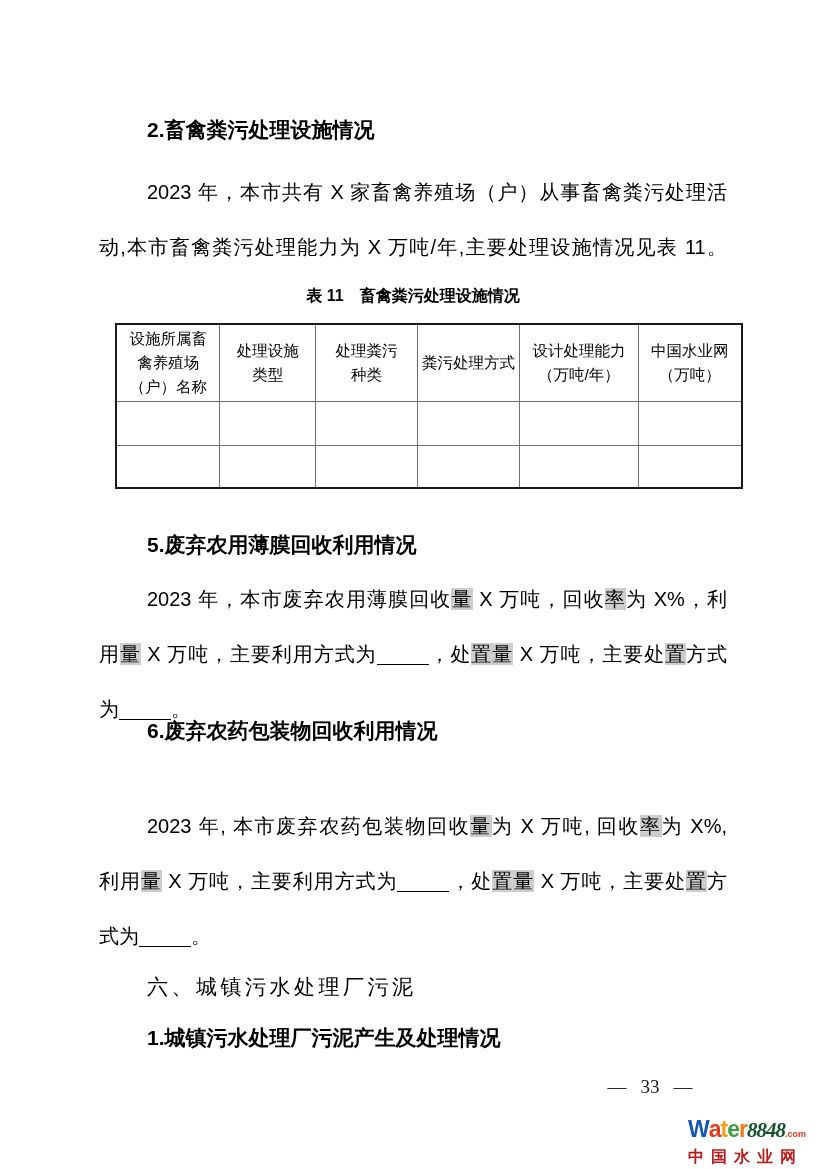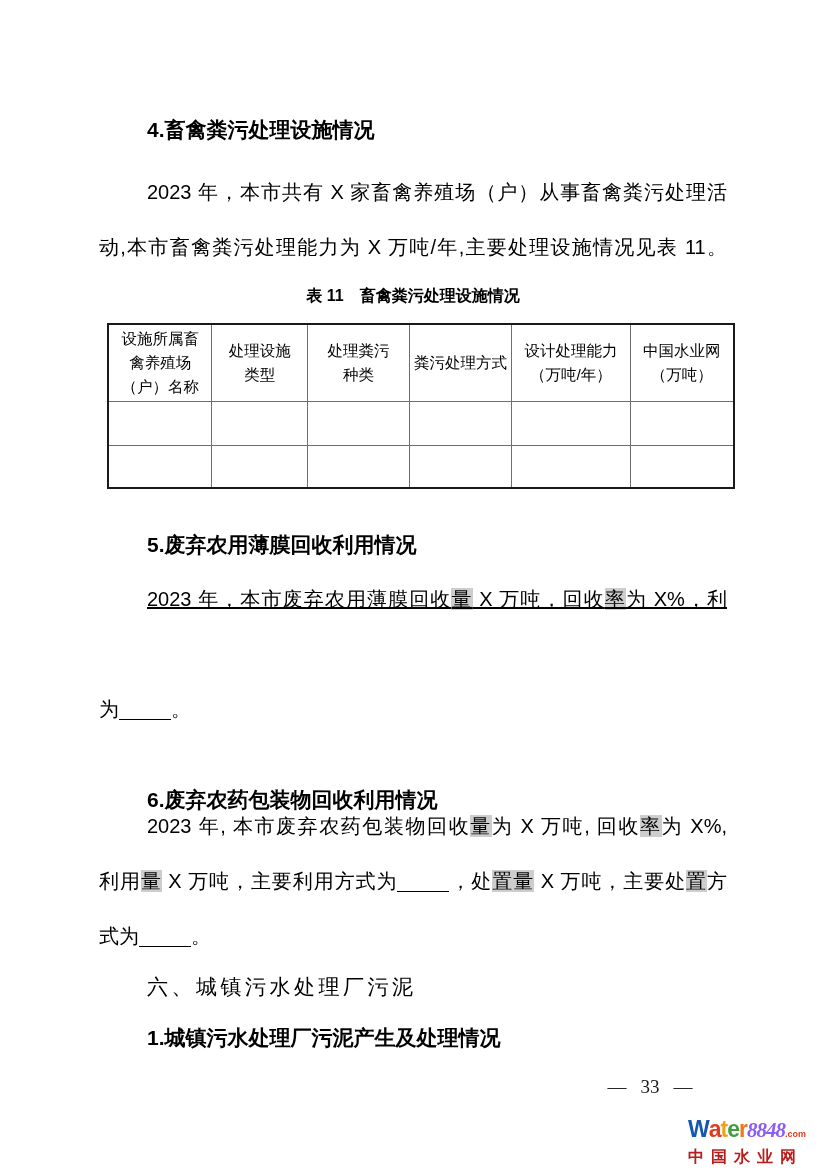--- a/index.html
+++ b/index.html
@@ -46,21 +46,21 @@
   }
   .shaded { background: #cdcdcd; }
   .blank {
     display: inline-block;
     width: 52px;
     height: 1em;
     border-bottom: 1.6px solid #000;
     vertical-align: -4px;
   }
   
-  .tbl-wrap { position: absolute; top: 323px; left: 8px; width: 558px; }
+  .tbl-wrap { position: absolute; top: 323px; left: 16px; width: 558px; }
   table.t11 {
     width: 628px;
     border-collapse: collapse;
     table-layout: fixed;
     border: 2px solid #1a1a1a;
   }
   table.t11 th, table.t11 td {
     border: 1px solid #6e6e6e;
     font-size: 15.5px;
     font-weight: normal;
@@ -131,21 +131,21 @@
     white-space: nowrap;
   }
 </style>
 </head>
 <body>
 
 <div class="page">
   <div class="content">
 
     <div class="line heading indent" style="top:102px;">
-      <span>4.畜禽粪污处理设施情况</span>
+      <span>2.畜禽粪污处理设施情况</span>
     </div>
     <div class="line justify indent" style="top:165px;">
       <span>2023 年，本市共有 X 家畜禽养殖场（户）从事畜禽粪污处理活</span>
     </div>
     <div class="line justify" style="top:220px;">
       <span>动,本市畜禽粪污处理能力为 X 万吨/年,主要处理设施情况见表 11。</span>
     </div>
 
     <div class="line caption" style="top:268px;">
       <span>表 11　畜禽粪污处理设施情况</span>
@@ -194,28 +194,31 @@
               <td></td>
               <td></td>
           </tr>
         </tbody>
       </table>
     </div>
 
     <div class="line heading indent" style="top:517px;">
       <span>5.废弃农用薄膜回收利用情况</span>
     </div>
-    <div class="line justify indent" style="top:572px;text-decoration:underline;">
+    <div class="line justify indent" style="top:572px;">
       <span>2023 年，本市废弃农用薄膜回收</span><span class="shaded">量</span><span> X 万吨，回收</span><span class="shaded">率</span><span>为 X%，利</span>
+    </div>
+    <div class="line justify" style="top:627px;">
+      <span>用</span><span class="shaded">量</span><span> X 万吨，主要利用方式为</span><span class="blank"></span><span>，处</span><span class="shaded">置量</span><span> X 万吨，主要处</span><span class="shaded">置</span><span>方式</span>
     </div>
     <div class="line" style="top:682px;">
       <span>为</span><span class="blank"></span><span>。</span>
     </div>
 
-    <div class="line heading indent" style="top:772px;">
+    <div class="line heading indent" style="top:703px;">
       <span>6.废弃农药包装物回收利用情况</span>
     </div>
     <div class="line justify indent" style="top:799px;">
       <span>2023 年, 本市废弃农药包装物回收</span><span class="shaded">量</span><span>为 X 万吨, 回收</span><span class="shaded">率</span><span>为 X%,</span>
     </div>
     <div class="line justify" style="top:854px;">
       <span>利用</span><span class="shaded">量</span><span> X 万吨，主要利用方式为</span><span class="blank"></span><span>，处</span><span class="shaded">置量</span><span> X 万吨，主要处</span><span class="shaded">置</span><span>方</span>
     </div>
     <div class="line cn-serif indent" style="top:960px;">
       <span>六、城镇污水处理厂污泥</span>
@@ -236,18 +239,18 @@
     <span>—</span>
   </div>
 
   <div class="logo">
     <div class="logo-row1">
       <span class="logo-word" style="color: rgb(21, 88, 176);">W</span>
       <span class="logo-word" style="color: rgb(226, 58, 30);">a</span>
       <span class="logo-word" style="color: rgb(240, 161, 26);">t</span>
       <span class="logo-word" style="color: rgb(63, 158, 63);">e</span>
       <span class="logo-word" style="color: rgb(240, 120, 24);">r</span>
-      <span class="logo-num" style="color: #8b5cf6; font-style: italic;">8848</span>
+      <span class="logo-num" style="color: #14532d; font-style: italic;">8848</span>
       <span class="logo-tld" style="color: rgb(226, 58, 30);">.com</span>
     </div>
     <div class="logo-sub" style="color: #b91c1c;">中国水业网</div>
   </div>
 </div>
 
 </body></html>

